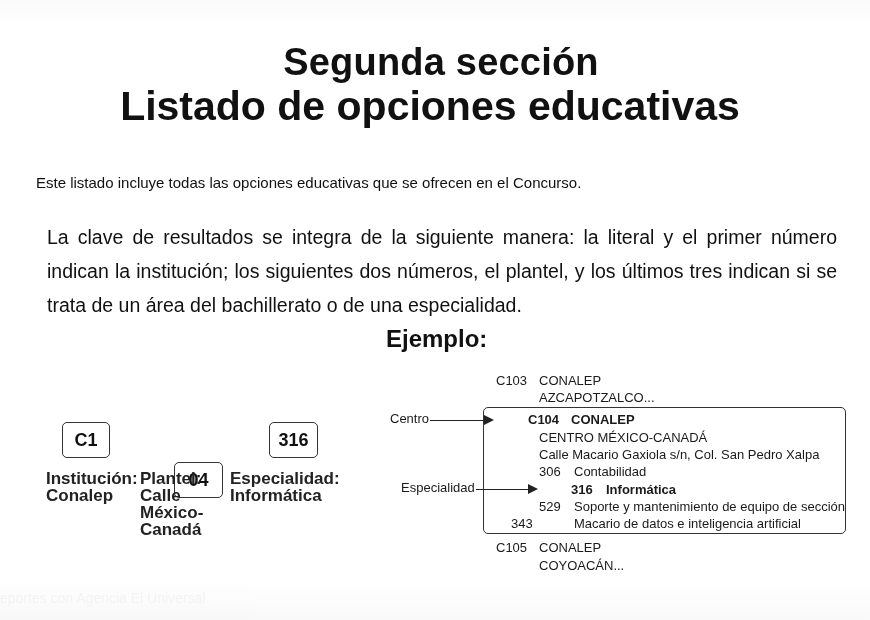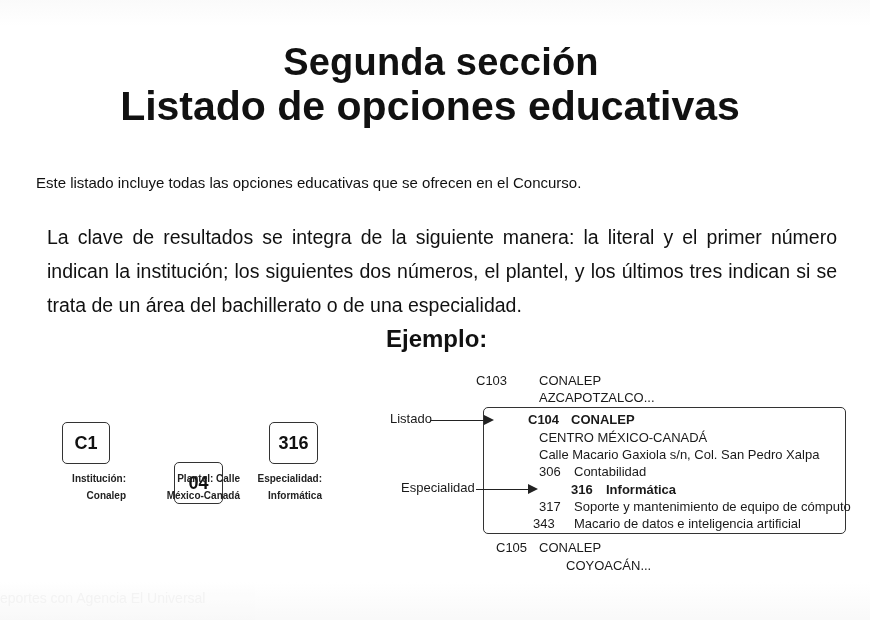--- a/index.html
+++ b/index.html
@@ -76,36 +76,36 @@
     .example-label {
       position: absolute;
       left: 386px;
       top: 325px;
       font-weight: bold;
       font-size: 24px;
     }
     .code-box {
       position: absolute;
       top: 422px;
-      height: 42px;
+      height: 36px;
       border: 1.5px solid #333333;
       border-radius: 5px;
       box-sizing: border-box;
       display: flex;
       align-items: center;
       justify-content: center;
       font-weight: bold;
       font-size: 18px;
     }
     .code-caption {
       position: absolute;
       top: 470px;
-      text-align: right;
-      font-weight: bold;
-      font-size: 10px;
+      text-align: left;
+      font-weight: bold;
+      font-size: 17px;
       line-height: 17px;
       color: #222222;
     }
     .listing {
       font-size: 13px;
       line-height: 17.5px;
       color: #1a1a1a;
     }
     .lst-line {
       position: absolute;
@@ -177,45 +177,45 @@
 <div class="code-box" style="left:269px; width:49px;">
   <span>316</span>
 </div>
 <div class="code-caption" style="left:230px; width:92px;">
   <div>Especialidad:</div>
   <div>Informática</div>
 </div>
 
 <div class="listing">
 
-  <span class="lst-line" style="left:476px; top:372px;">C103</span>
+  <span class="lst-line" style="left:496px; top:372px;">C103</span>
   <span class="lst-line" style="left:539px; top:372px;">CONALEP</span>
   <span class="lst-line" style="left:539px; top:389px;">AZCAPOTZALCO...</span>
 
   <div class="highlight-box"></div>
 
   <span class="lst-line bold" style="left:496px; top:411px;">C104</span>
   <span class="lst-line bold" style="left:539px; top:411px;">CONALEP</span>
   <span class="lst-line" style="left:539px; top:429px;">CENTRO MÉXICO-CANADÁ</span>
   <span class="lst-line" style="left:539px; top:446px;">Calle Macario Gaxiola s/n, Col. San Pedro Xalpa</span>
 
   <span class="lst-line" style="left:539px; top:463px;">306</span>
   <span class="lst-line" style="left:574px; top:463px;">Contabilidad</span>
 
   <span class="lst-line bold" style="left:539px; top:481px;">316</span>
   <span class="lst-line bold" style="left:574px; top:481px;">Informática</span>
 
-  <span class="lst-line" style="left:539px; top:498px;">317</span>
-  <span class="lst-line" style="left:574px; top:498px;">Soporte y mantenimiento de equipo de cómputo</span>
-
-  <span class="lst-line" style="left:533px; top:515px;">343</span>
+  <span class="lst-line" style="left:539px; top:498px;">529</span>
+  <span class="lst-line" style="left:574px; top:498px;">Soporte y mantenimiento de equipo de sección</span>
+
+  <span class="lst-line" style="left:511px; top:515px;">343</span>
   <span class="lst-line" style="left:574px; top:515px;">Macario de datos e inteligencia artificial</span>
 
   <span class="lst-line" style="left:496px; top:539px;">C105</span>
   <span class="lst-line" style="left:539px; top:539px;">CONALEP</span>
-  <span class="lst-line" style="left:539px; top:557px;margin-left:27px;">COYOACÁN...</span>
-</div>
-
-<span class="pointer-label" style="left:390px; top:411px;">Listado</span>
+  <span class="lst-line" style="left:539px; top:557px;">COYOACÁN...</span>
+</div>
+
+<span class="pointer-label" style="left:390px; top:411px;">Centro</span>
 <div class="arrow" style="left:430px; top:420px; width:62px;"></div>
 
 <span class="pointer-label" style="left:401px; top:480px;">Especialidad</span>
 <div class="arrow" style="left:476px; top:489px; width:60px;"></div>
 
 </body></html>

